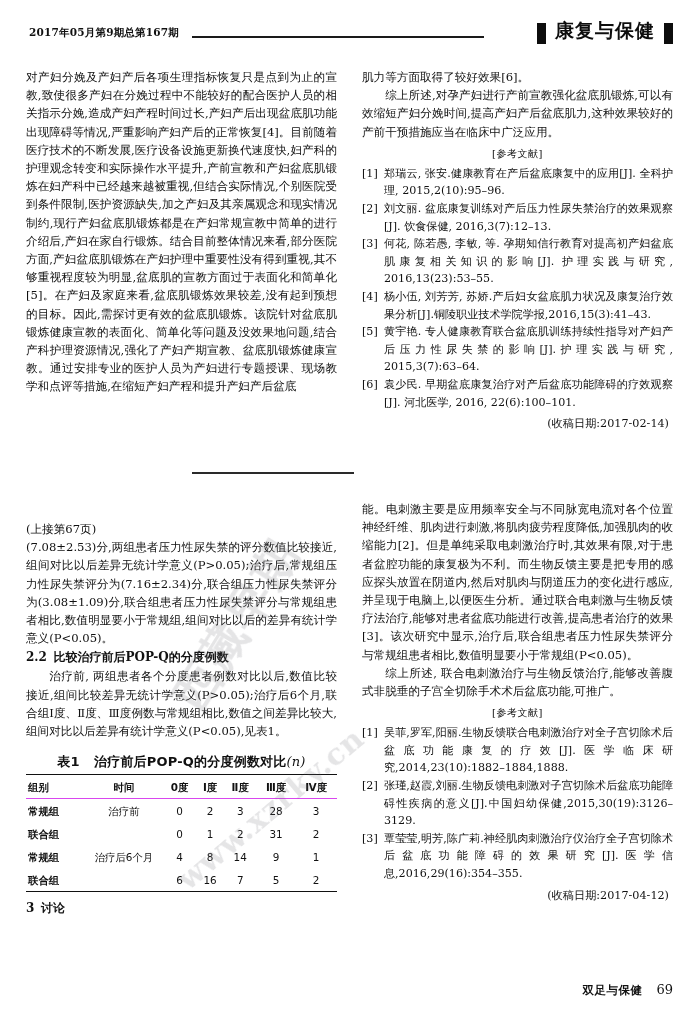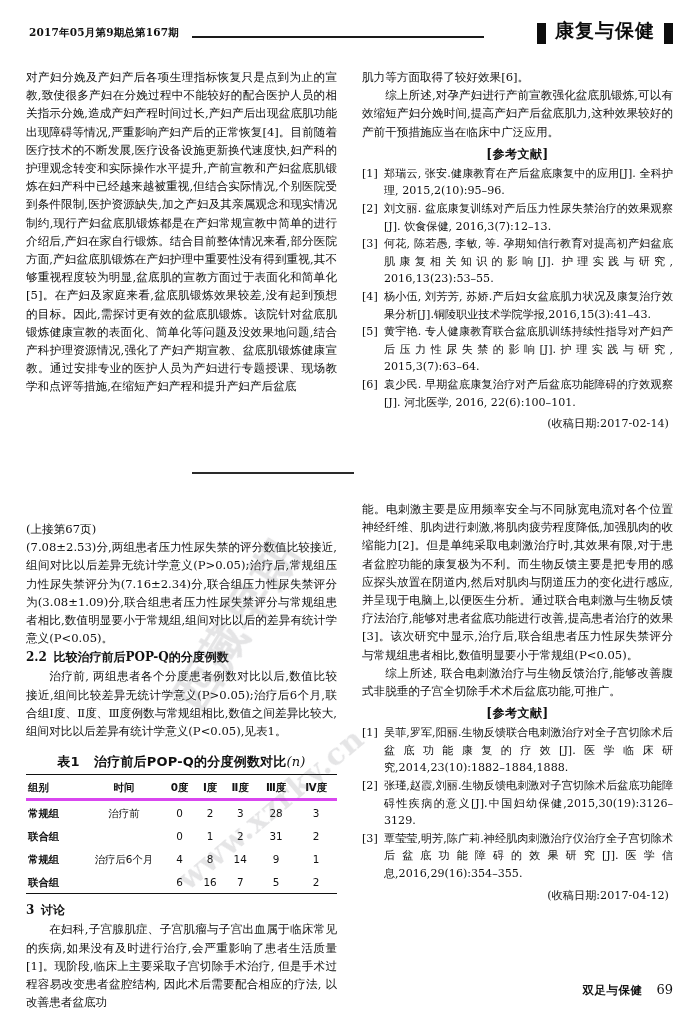--- a/index.html
+++ b/index.html
@@ -141,22 +141,22 @@
     font-size: 12px;
     font-weight: bold;
     line-height: 19px;
     margin-top: 1px;
   }
   .sec-head .num { margin-right: 0.55em; }
 
   
   .ref-title {
     text-align: center;
-    font-weight: bold;
-    font-size: 12px;
+    font-weight: normal;
+    font-size: 10px;
     line-height: 20px;
     margin: 3px 0 1px 0;
     letter-spacing: 0.5px;
   }
   .ref-list { margin: 0; }
   .ref-item {
     display: flex;
     font-size: 11.1px;
     line-height: 17.6px;
     margin-bottom: 0px;
@@ -203,21 +203,21 @@
   table.data td {
     text-align: center;
     padding: 2.4px 0;
     font-weight: normal;
   }
   table.data thead th {
     font-weight: bold;
     font-size: 10.4px;
   }
   table.data tr.hrow-top th { border-top: 1.6px solid #111; }
-  table.data thead th { border-bottom: 3px solid #d946ef; }
+  table.data thead th { border-bottom: 1px solid #d946ef; }
   table.data tbody tr:last-child td { border-bottom: 1.6px solid #111; }
   table.data td.c1, table.data th.c1 { width: 19%; text-align: left; padding-left: 2px; font-weight: bold; }
   table.data td.c2, table.data th.c2 { width: 25%; }
   table.data td.c1 { font-weight: bold; }
   table.data tbody td { font-weight: normal; }
   table.data tbody td.c1 { font-weight: bold; }
 
   
   .footer {
     position: absolute;
@@ -362,21 +362,20 @@
             <td>2</td>
           </tr>
         </tbody>
       </table>
     </div>
 
     <div class="sec-head">
       <span class="num">3</span><span>讨论</span>
     </div>
 
-    <p class="ind">在妇科,子宫腺肌症、子宫肌瘤与子宫出血属于临床常见的疾病,如果没有及时进行治疗,会严重影响了患者生活质量[1]。现阶段,临床上主要采取子宫切除手术治疗, 但是手术过程容易改变患者盆腔结构, 因此术后需要配合相应的疗法, 以改善患者盆底功</p>
   </div>
 
   <div class="col col-right blk-b-right">
     <p>能。电刺激主要是应用频率安全与不同脉宽电流对各个位置神经纤维、肌肉进行刺激,将肌肉疲劳程度降低,加强肌肉的收缩能力[2]。但是单纯采取电刺激治疗时,其效果有限,对于患者盆腔功能的康复极为不利。而生物反馈主要是把专用的感应探头放置在阴道内,然后对肌肉与阴道压力的变化进行感应,并呈现于电脑上,以便医生分析。通过联合电刺激与生物反馈疗法治疗,能够对患者盆底功能进行改善,提高患者治疗的效果[3]。该次研究中显示,治疗后,联合组患者压力性尿失禁评分与常规组患者相比,数值明显要小于常规组(P&lt;0.05)。</p>
     <p class="ind">综上所述, 联合电刺激治疗与生物反馈治疗,能够改善腹式非脱垂的子宫全切除手术术后盆底功能,可推广。</p>
 
     <div class="ref-title">[参考文献]</div>
     <div class="ref-list">
       <div class="ref-item">
         <span class="ref-num">[1]</span>

